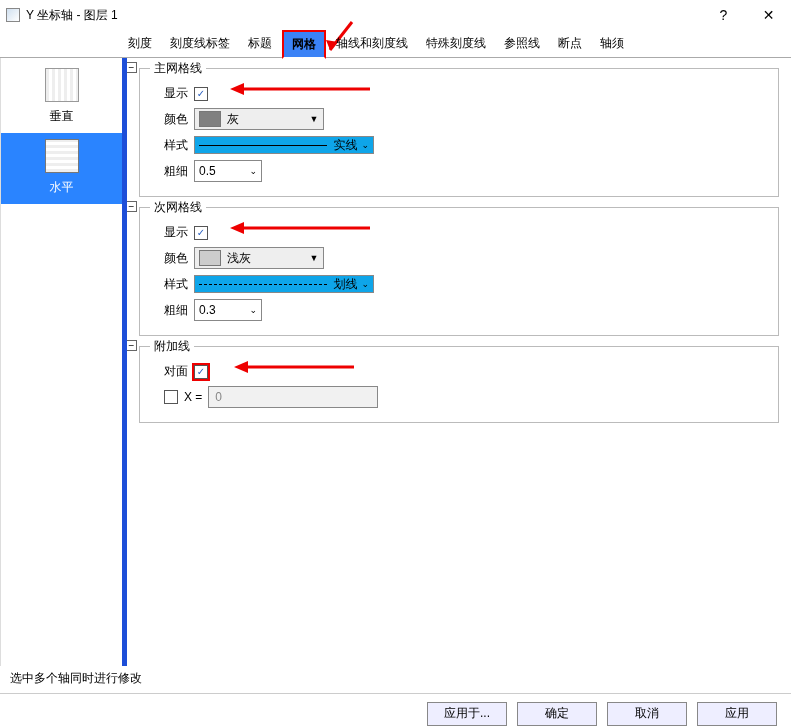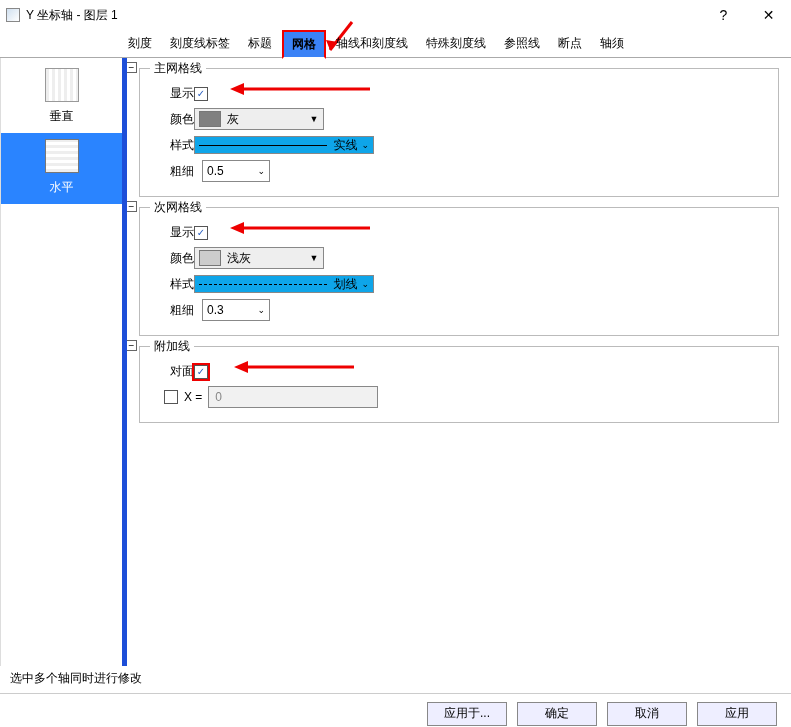--- a/index.html
+++ b/index.html
@@ -22,37 +22,37 @@
   .side-item.selected { background:#2a84ff; color:#ffffff; }
   .side-item.selected .grid-ic { background: repeating-linear-gradient(0deg,#eee 0,#eee 3px,#fff 3px,#fff 6px); border-color:#777; }
 
   .content { flex:1; padding: 10px 12px; overflow:auto; position:relative; }
 
   .group { border:1px solid #bbb; padding: 10px 10px 8px 10px; margin-bottom: 10px; position:relative; }
   .group-title { position:absolute; top:-9px; left:10px; background:#fff; padding: 0 4px; }
   .collapse-box { position:absolute; top:-7px; left:-14px; width:11px; height:11px; border:1px solid #666; background:#fff; text-align:center; line-height:9px; font-size:10px; }
 
   .row { display:flex; align-items:center; margin: 6px 0; }
-  .row .lbl { width: 44px; padding-left: 14px; text-align: right; }
+  .row .lbl { width: 44px; padding-left: 14px; }
   .chk { width:14px; height:14px; border:1px solid #555; display:inline-flex; align-items:center; justify-content:center; font-size:10px; color:#2a60c0; background:#fff; }
   .chk.red-mark { outline: 2px solid #e00; }
 
   .color-sel { display:flex; align-items:center; width:130px; height:22px; border:1px solid #888; background:#eee; }
   .color-swatch { width:22px; height:16px; margin: 0 6px 0 4px; border:1px solid #777; }
   .gray-swatch { background:#808080; }
   .lightgray-swatch { background:#ccc; }
   .dd-arrow { margin-left:auto; width:18px; text-align:center; font-size:9px; }
 
   .style-sel { display:flex; align-items:center; width:180px; height:18px; border:1px solid #888; background:#0ea5e9; padding: 0 4px; }
   .solid-line { flex:1; border-top: 1px solid #000; margin-right:6px; }
   .dashed-line { flex:1; border-top: 1px dashed #000; margin-right:6px; }
   .style-sel .txt { margin: 0 4px 0 0; }
   .style-sel .dd { font-size:9px; }
 
-  .thick-sel { display:flex; align-items:center; width:68px; height:22px; border:1px solid #888; background:#fff; padding: 0 4px; justify-content:space-between;margin-left:8px; }
+  .thick-sel { display:flex; align-items:center; width:68px; height:22px; border:1px solid #888; background:#fff; padding: 0 4px; justify-content:space-between; }
   .thick-sel .dd { font-size:9px; }
 
   .x-input { width:170px; height:22px; border:1px solid #888; background:#f1f1f1; color:#888; padding: 0 6px; display:flex; align-items:center; }
 
   .footer-note { padding: 4px 0 6px 10px; font-size:12px; }
   .buttons { height: 40px; display:flex; justify-content:flex-end; align-items:center; gap: 10px; padding-right: 14px; border-top:1px solid #ccc; }
   .btn { min-width:80px; height:24px; border:1px solid #888; background:#eef; display:flex; align-items:center; justify-content:center; padding: 0 10px; }
 
   .arrow-svg { position:absolute; pointer-events:none; }
 </style>

